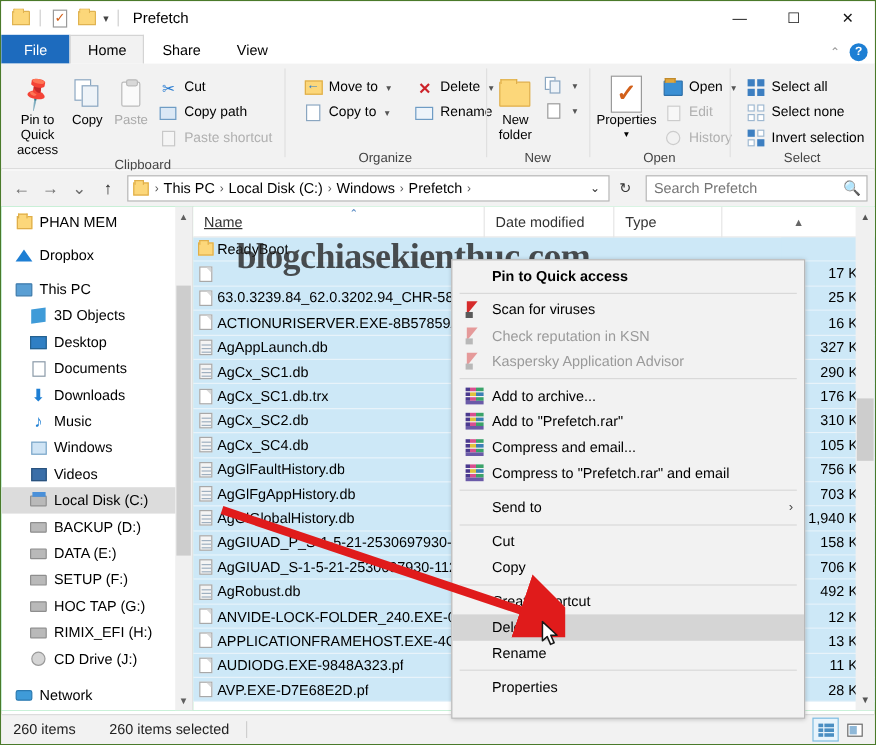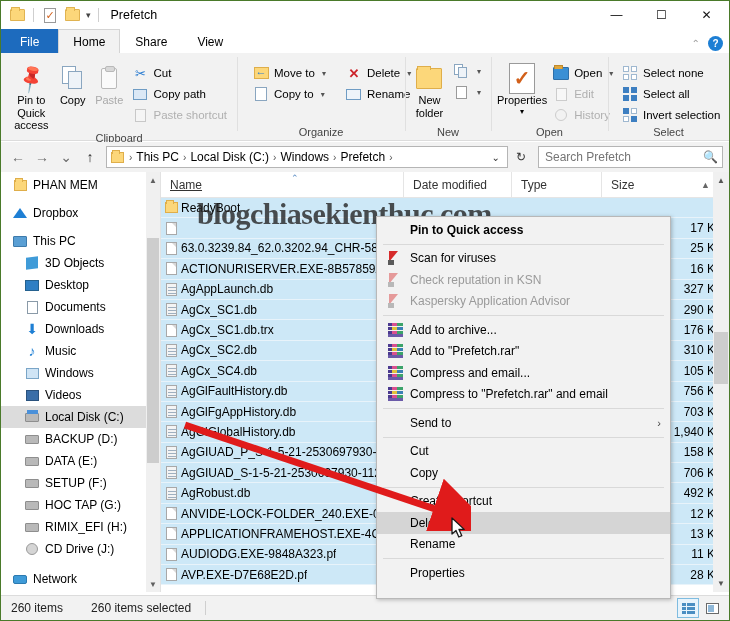--- a/index.html
+++ b/index.html
@@ -595,39 +595,39 @@
         </div>
       </div>
       <div class="rgroup-label">Open</div>
     </div>
 
     <div class="rgroup" style="width:121px">
       <div class="rgroup-body" style="padding-left:10px">
         <div class="smallcol">
           <div class="smallbtn">
             <span class="sico">
+                <span class="sq-grid">
+                  <i></i>
+                  <i></i>
+                  <i></i>
+                  <i></i>
+                </span>
+              </span>
+            <span>Select all</span>
+          </div>
+          <div class="smallbtn">
+            <span class="sico">
                 <span class="sq-grid none">
                   <i></i>
                   <i></i>
                   <i></i>
                   <i></i>
                 </span>
               </span>
             <span>Select none</span>
-          </div>
-          <div class="smallbtn">
-            <span class="sico">
-                <span class="sq-grid">
-                  <i></i>
-                  <i></i>
-                  <i></i>
-                  <i></i>
-                </span>
-              </span>
-            <span>Select all</span>
           </div>
           <div class="smallbtn">
             <span class="sico">
                 <span class="sq-grid inv">
                   <i></i>
                   <i></i>
                   <i></i>
                   <i></i>
                 </span>
               </span>
@@ -796,23 +796,20 @@
       <div class="colhdr">
         <div class="col name">
           <span>Name</span>
           <span class="sortcaret">⌃</span>
         </div>
         <div class="col date">
           <span>Date modified</span>
         </div>
         <div class="col type">
           <span>Type</span>
-        </div>
-        <div class="col size">
-          <span>Size</span>
         </div>
         <div class="colscrollcap">▲</div>
       </div>
 
       <div class="rows">
         <div class="row">
           <span class="fico">
               <span class="f-folder"></span>
             </span>
           <span class="fname">ReadyBoot</span>

